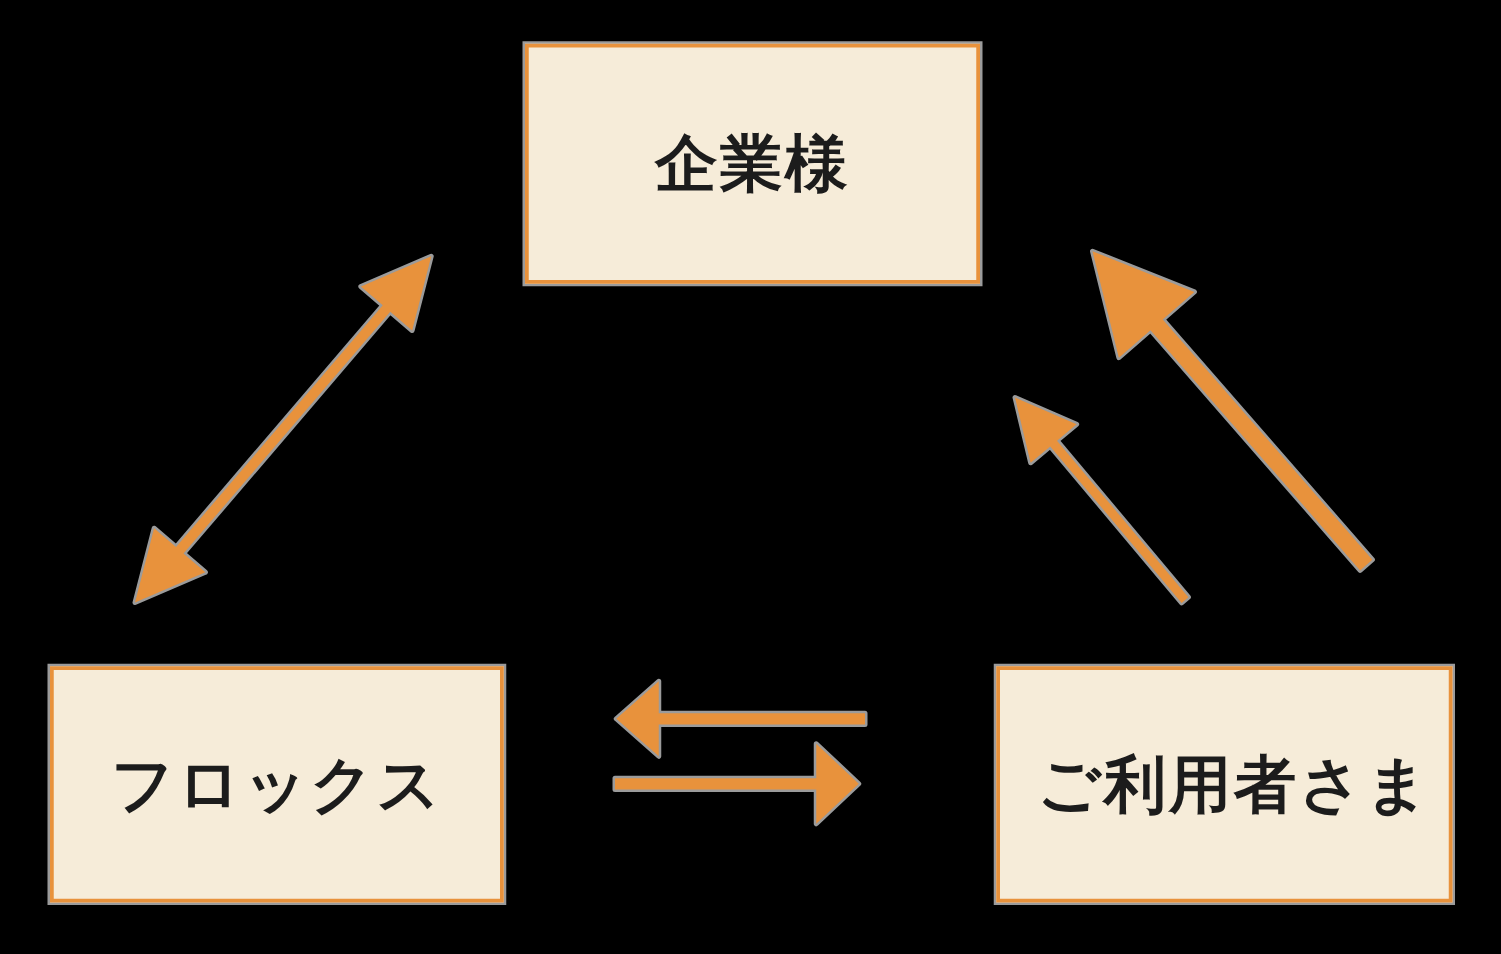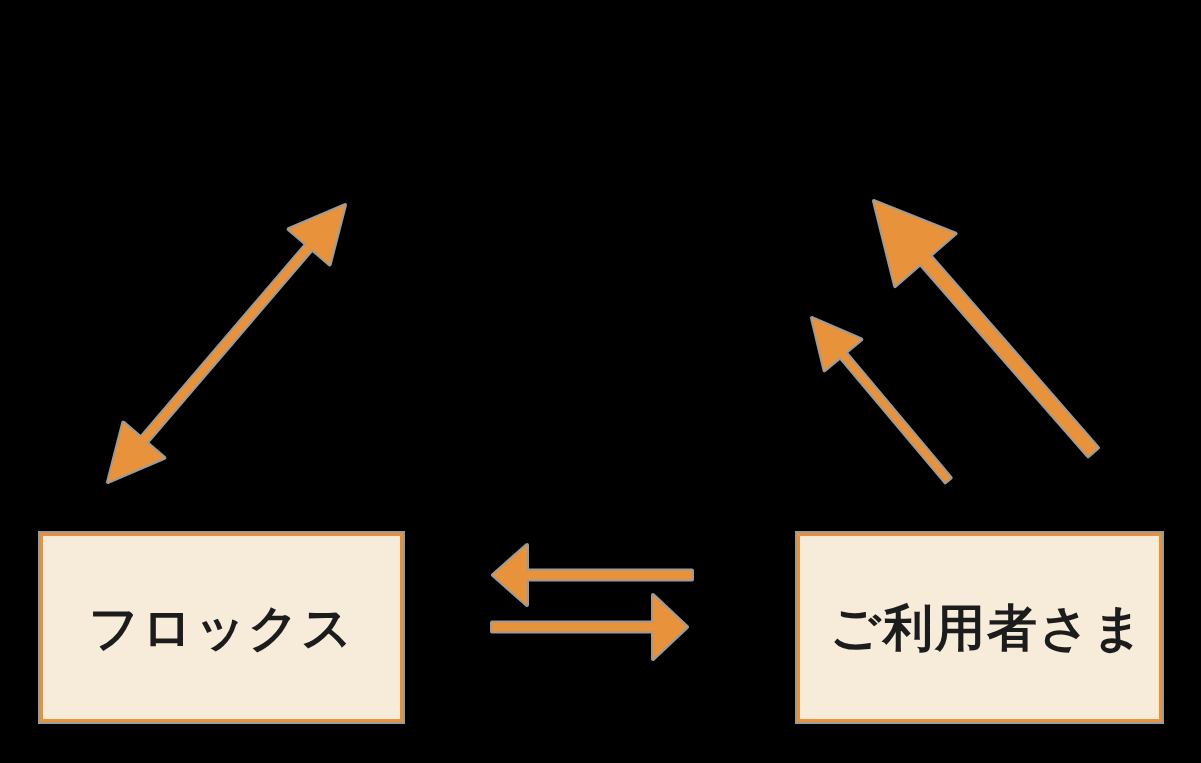--- a/index.html
+++ b/index.html
@@ -67,20 +67,23 @@
     <path class="arrow" d="M 1097.9,447.7 L 930.2,255.5 L 955.5,233.5 L 874,201
              L 895.1,286.1 L 920.4,264.1 L 1088.1,456.3 Z"></path>
 
     <path class="arrow" d="M 692,570.5 L 527,570.5 L 527,545 L 493,575
              L 527,605 L 527,579.5 L 692,579.5 Z"></path>
 
     <path class="arrow" d="M 492,622.5 L 653,622.5 L 653,595 L 687,627
              L 653,659 L 653,631.5 L 492,631.5 Z"></path>
   </svg>
 
+  <div class="node node-company">
+    <span class="node-label">企業様</span>
+  </div>
 
   <div class="node node-phlox">
     <span class="node-label">フロックス</span>
   </div>
 
   <div class="node node-users">
     <span class="node-label">ご利用者さま</span>
   </div>
 
 </div>

